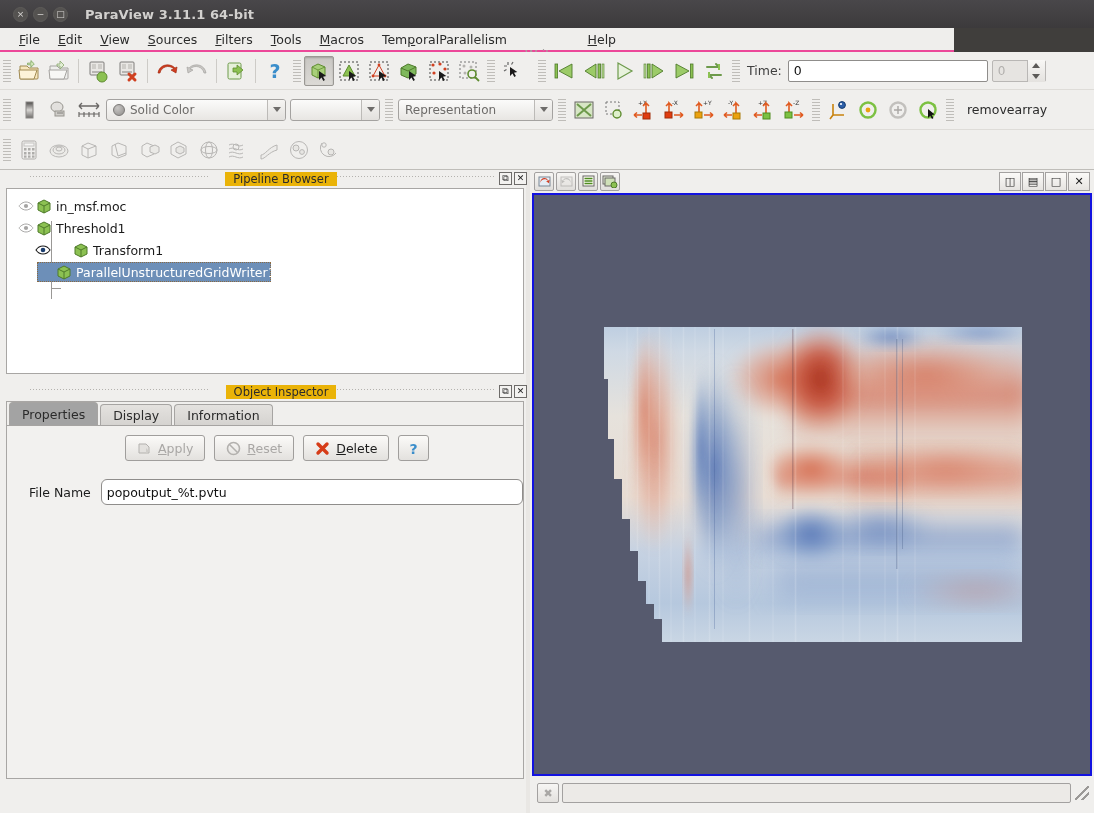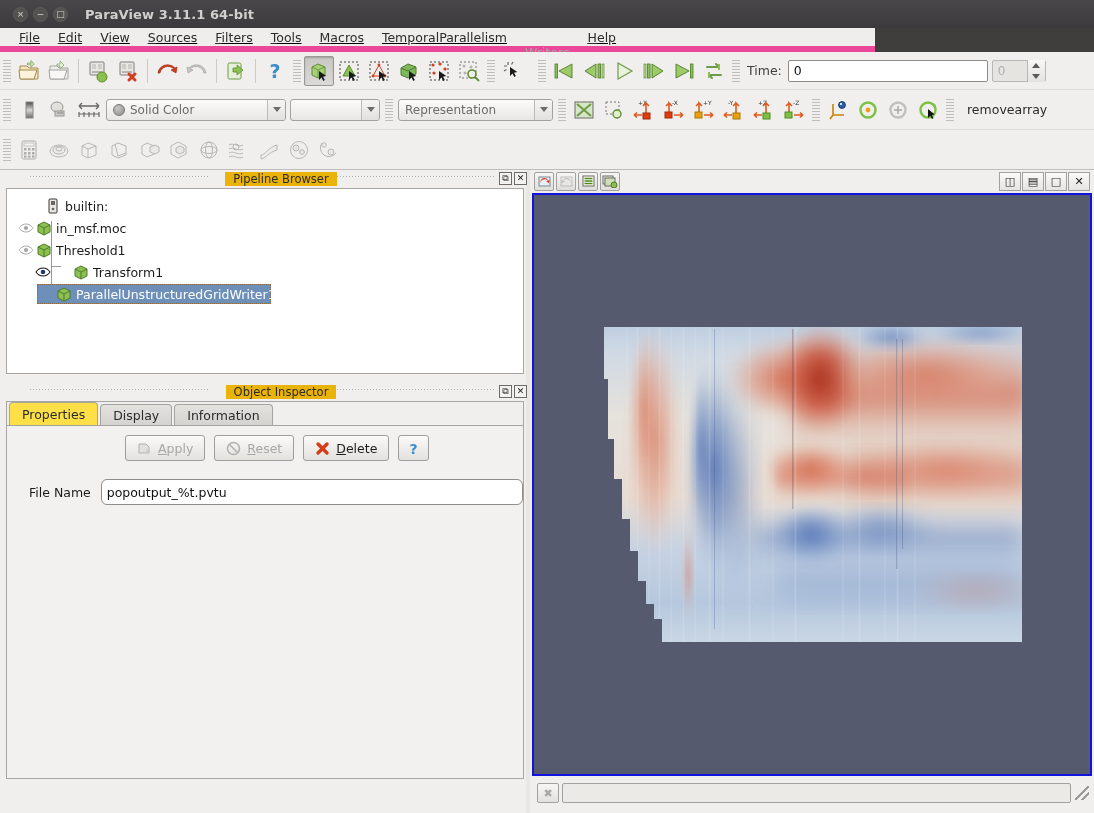--- a/index.html
+++ b/index.html
@@ -37,24 +37,24 @@
   #title-text {
     margin-left: 17px;
     color: #d2d0ce;
     font-size: 13px;
     font-weight: bold;
     letter-spacing: .1px;
   }
 
   
   #menubar {
-    position: absolute; left: 0; top: 28px; width: 875px; height: 24px;
+    position: absolute; left: 0; top: 28px; width: 954px; height: 24px;
     background: #efeeec;
-    border-bottom: 6px solid #ec4899;
-    display: flex; align-items: center; padding-left: 10px; text-decoration: underline;
+    border-bottom: 2px solid #ec4899;
+    display: flex; align-items: center; padding-left: 10px;
   }
   .menu-item {
     padding: 3px 9px;
     color: #2b2b2b;
     font-size: 12.5px;
     cursor: default;
     white-space: nowrap;
   }
   .menu-item.disabled { color: #a6a4a1; margin-top: 30px; }
   .menu-item u { text-decoration: underline; }
@@ -223,21 +223,21 @@
   .tab {
     height: 21px; padding: 0 12px;
     display: flex; align-items: center;
     font-size: 12.5px; color: #2b2b2b;
     border: 1px solid #a6a4a2; border-bottom: none;
     border-radius: 4px 4px 0 0;
     background: linear-gradient(to bottom,#e4e2df,#d5d3d0);
     margin-right: 2px;
   }
   .tab.active {
-    background: #fde047;
+    background: #a3a3a3;
     height: 23px;
     font-weight: normal;
     border-color: #a6a4a2;
   }
   .tabbody {
     border-top: 1px solid #a6a4a2;
     height: 353px; background: #f2f1ef;
     position: relative;
   }
   .btnrow { display: flex; gap: 9px; padding: 9px 0 0 118px; align-items: center; }
@@ -785,31 +785,20 @@
       </span>
     </div>
   </div>
 
   <div id="pipeline-panel">
     <div class="ptree">
       <div class="treeline" style="left:44px; top:32px; width:1px; height:78px;"></div>
       <div class="treeline" style="left:44px; top:77px; width:10px; height:1px;"></div>
       <div class="treeline" style="left:44px; top:99px; width:10px; height:1px;"></div>
 
-      <div class="prow">
-        <span class="eye"></span>
-        <span class="picon" style="margin-left:9px">
-          <svg width="14" height="16" viewBox="0 0 14 16">
-            <rect x="3" y="1" width="8" height="14" rx="1" fill="#e8e6e3" stroke="#3a3836"></rect>
-            <rect x="5" y="3" width="4" height="4" fill="#6a6866"></rect>
-            <circle cx="7" cy="11" r="1.3" fill="#6a6866"></circle>
-          </svg>
-        </span>
-        <span class="ptext">builtin:</span>
-      </div>
 
       <div class="prow">
         <span class="eye">
           <svg width="16" height="12" viewBox="0 0 16 12" opacity=".45">
             <path d="M1 6s2.6-4 7-4 7 4 7 4-2.6 4-7 4-7-4-7-4z" fill="#fff" stroke="#3a3836" stroke-width="1"></path>
             <circle cx="8" cy="6" r="2.1" fill="#3a3836"></circle>
           </svg>
         </span>
         <span class="picon">
           <svg width="16" height="16" viewBox="0 0 16 16">

